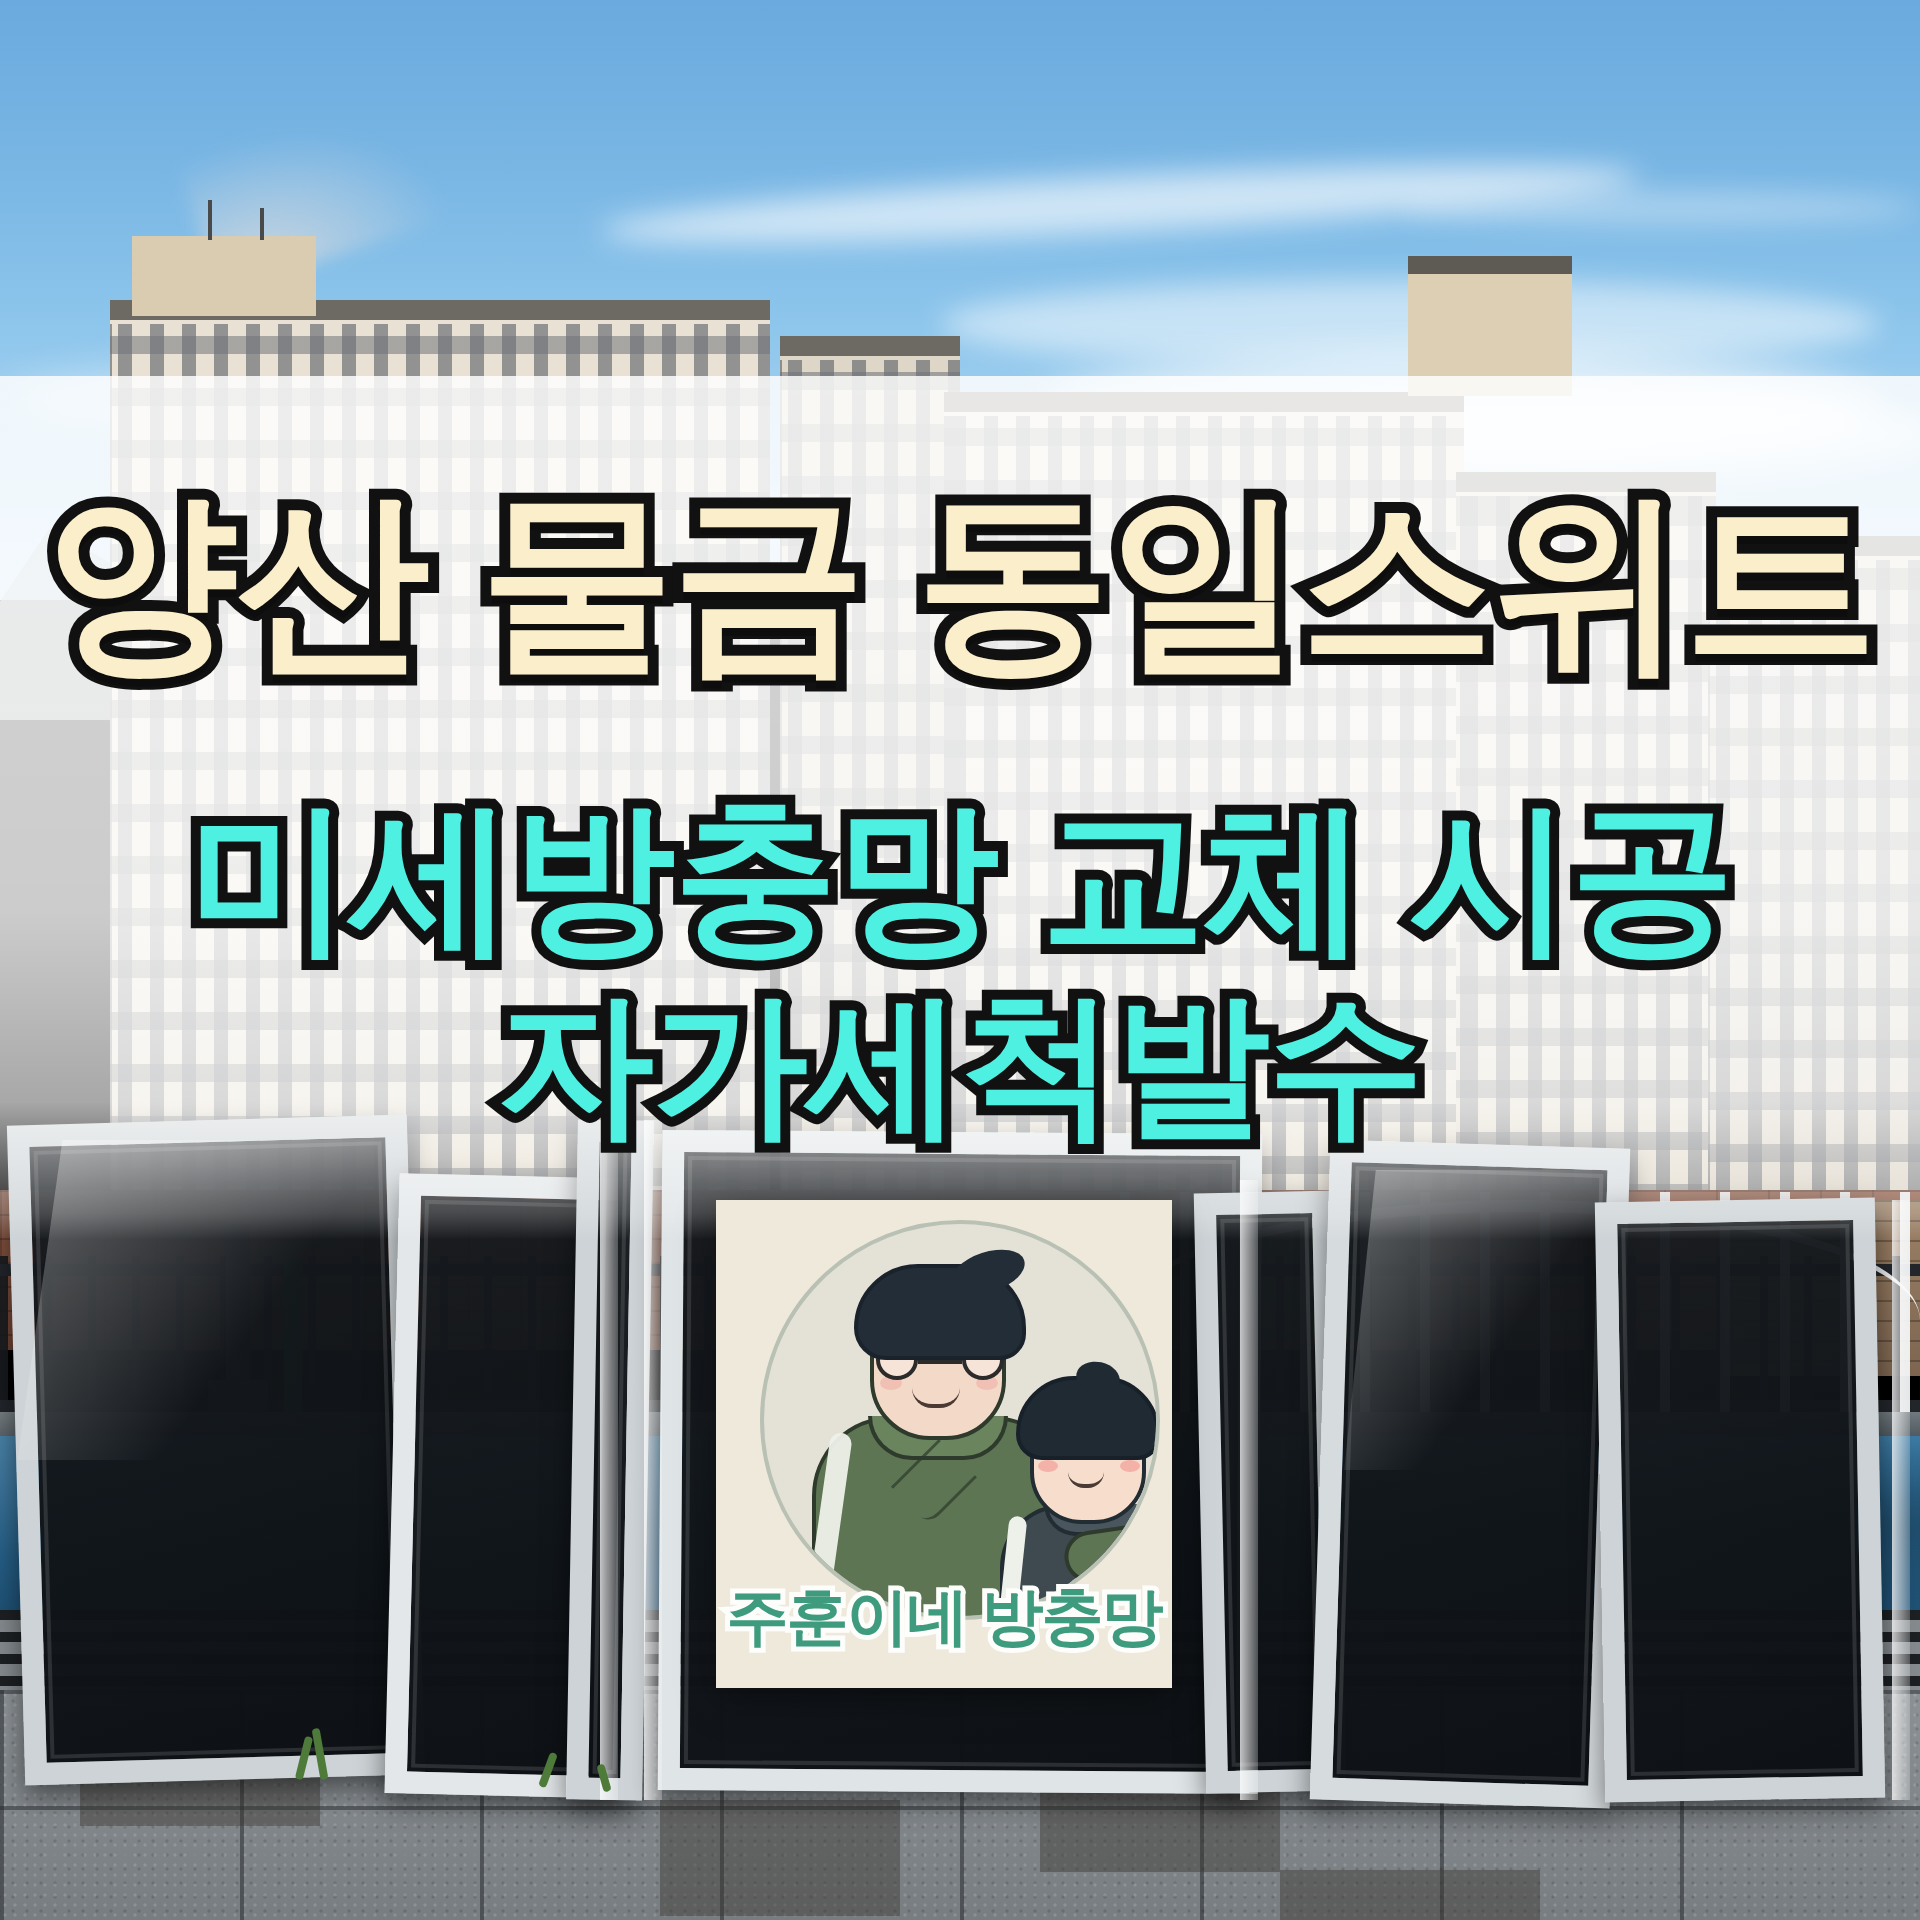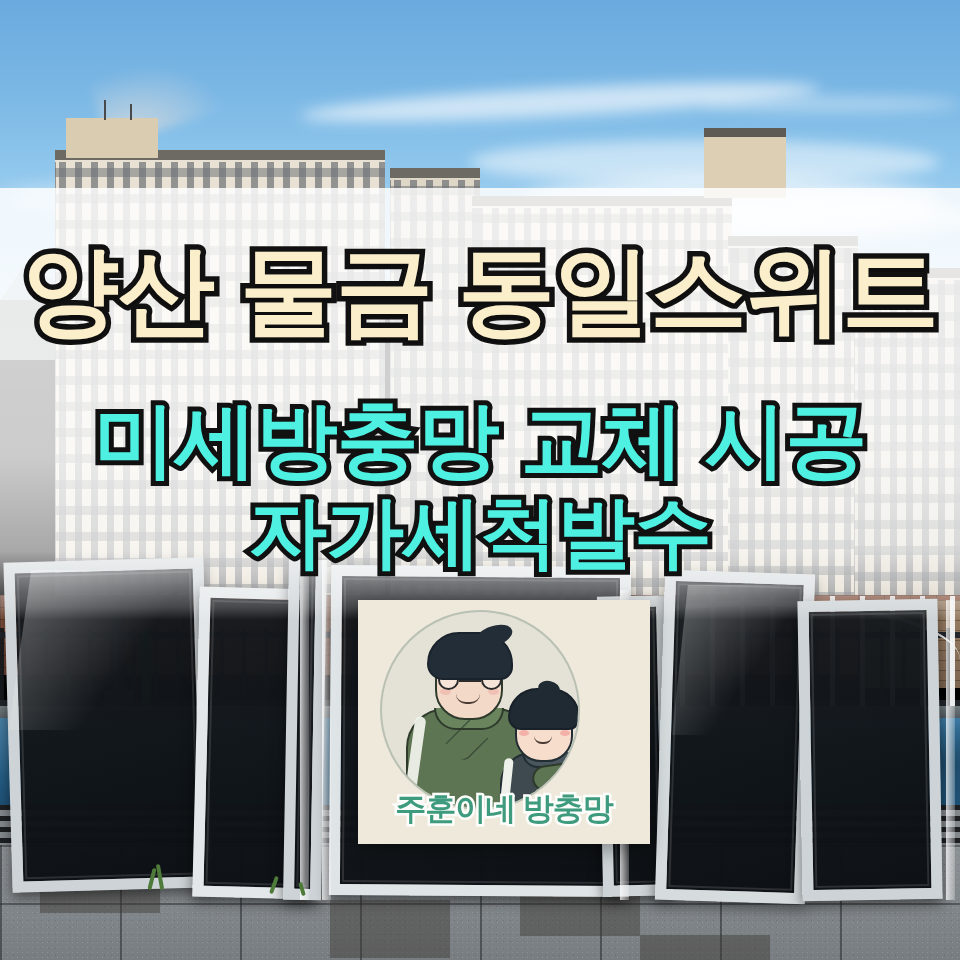--- a/index.html
+++ b/index.html
@@ -225,21 +225,21 @@
   .sub{
     font-size:78px; line-height:1.16; font-weight:900; letter-spacing:-1px;
     color:#4ef0e2;
     -webkit-text-stroke:10px #111;
     paint-order:stroke fill;
   }
   .sub2{ font-size:82px; }
 
   
   .logo-card{
-    position:absolute; left:358px; top:600px; width:292px; height:244px;
+    position:absolute; left:358px; top:600px; width:228px; height:244px;
     background:#efe9dc;
     box-shadow:0 6px 18px rgba(0,0,0,.35);
     overflow:hidden;
   }
   .logo-circle{
     position:absolute; left:22px; top:10px; width:200px; height:200px;
     border-radius:50%;
     background:#e4e2d6;
     border:2px solid #b9c0b4;
     overflow:hidden;

